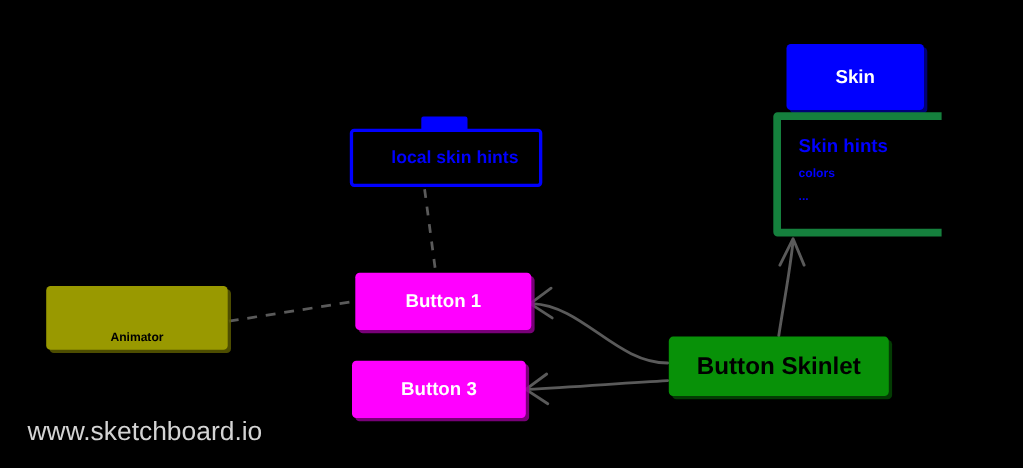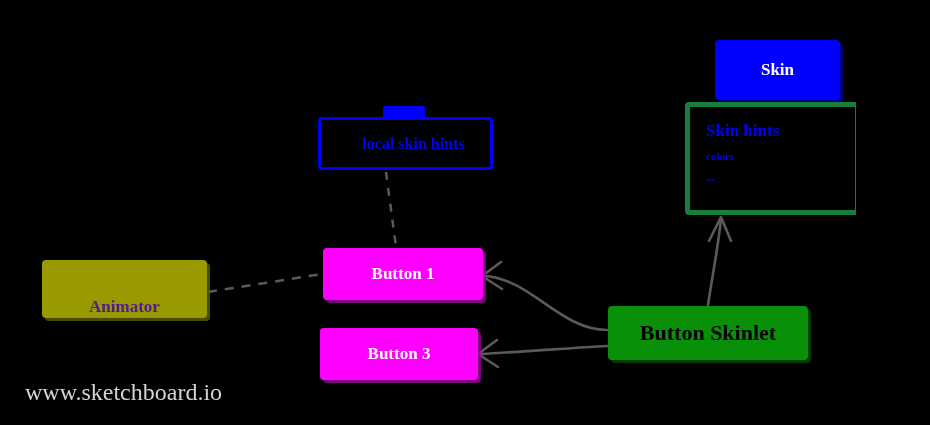--- a/index.html
+++ b/index.html
@@ -6,21 +6,21 @@
     margin: 0;
     padding: 0;
     background: #000000;
   }
   #canvas {
     position: relative;
     width: 856px;
     height: 425px;
     background: #000000;
     overflow: hidden;
-    font-family: Liberation Serif, serif;
+    font-family: Liberation Sans, sans-serif;
   }
   .node {
     position: absolute;
     box-sizing: border-box;
     display: flex;
     align-items: center;
     justify-content: center;
     border-radius: 4px;
   }
   .node-label {
@@ -28,22 +28,22 @@
     white-space: nowrap;
   }
 
   
   #node-animator {
     left: 42px; top: 260px; width: 165px; height: 58px;
     background: #999900;
     box-shadow: 3px 3px 0 rgba(90,90,0,0.85);
   }
   #node-animator .node-label {
-    color: #4c1d95;
-    font-size: 17px;
+    color: #000000;
+    font-size: 11px;
     margin-top: 36px;
   }
 
   
   #node-button1 {
     left: 323px; top: 248px; width: 160px; height: 52px;
     background: #ff00ff;
     box-shadow: 3px 3px 0 rgba(150,0,150,0.8);
   }
   #node-button2 {
@@ -93,22 +93,22 @@
   #tab-local-skin-hints {
     position: absolute;
     left: 383px; top: 106px;
     width: 42px; height: 13px;
     background: #0000ff;
     border-radius: 2px;
   }
 
   
   #node-skin-hints {
-    left: 685px; top: 102px; width: 175px; height: 113px;
-    border: 5px solid #15803d;
+    left: 703px; top: 102px; width: 175px; height: 113px;
+    border: 7px solid #15803d;
     background: transparent;
     display: block;
     padding: 14px 0 14px 16px;
   }
   #node-skin-hints .hints-title {
     color: #0000ff;
     font-size: 17px;
     font-weight: bold;
     margin-bottom: 9px;
   }

